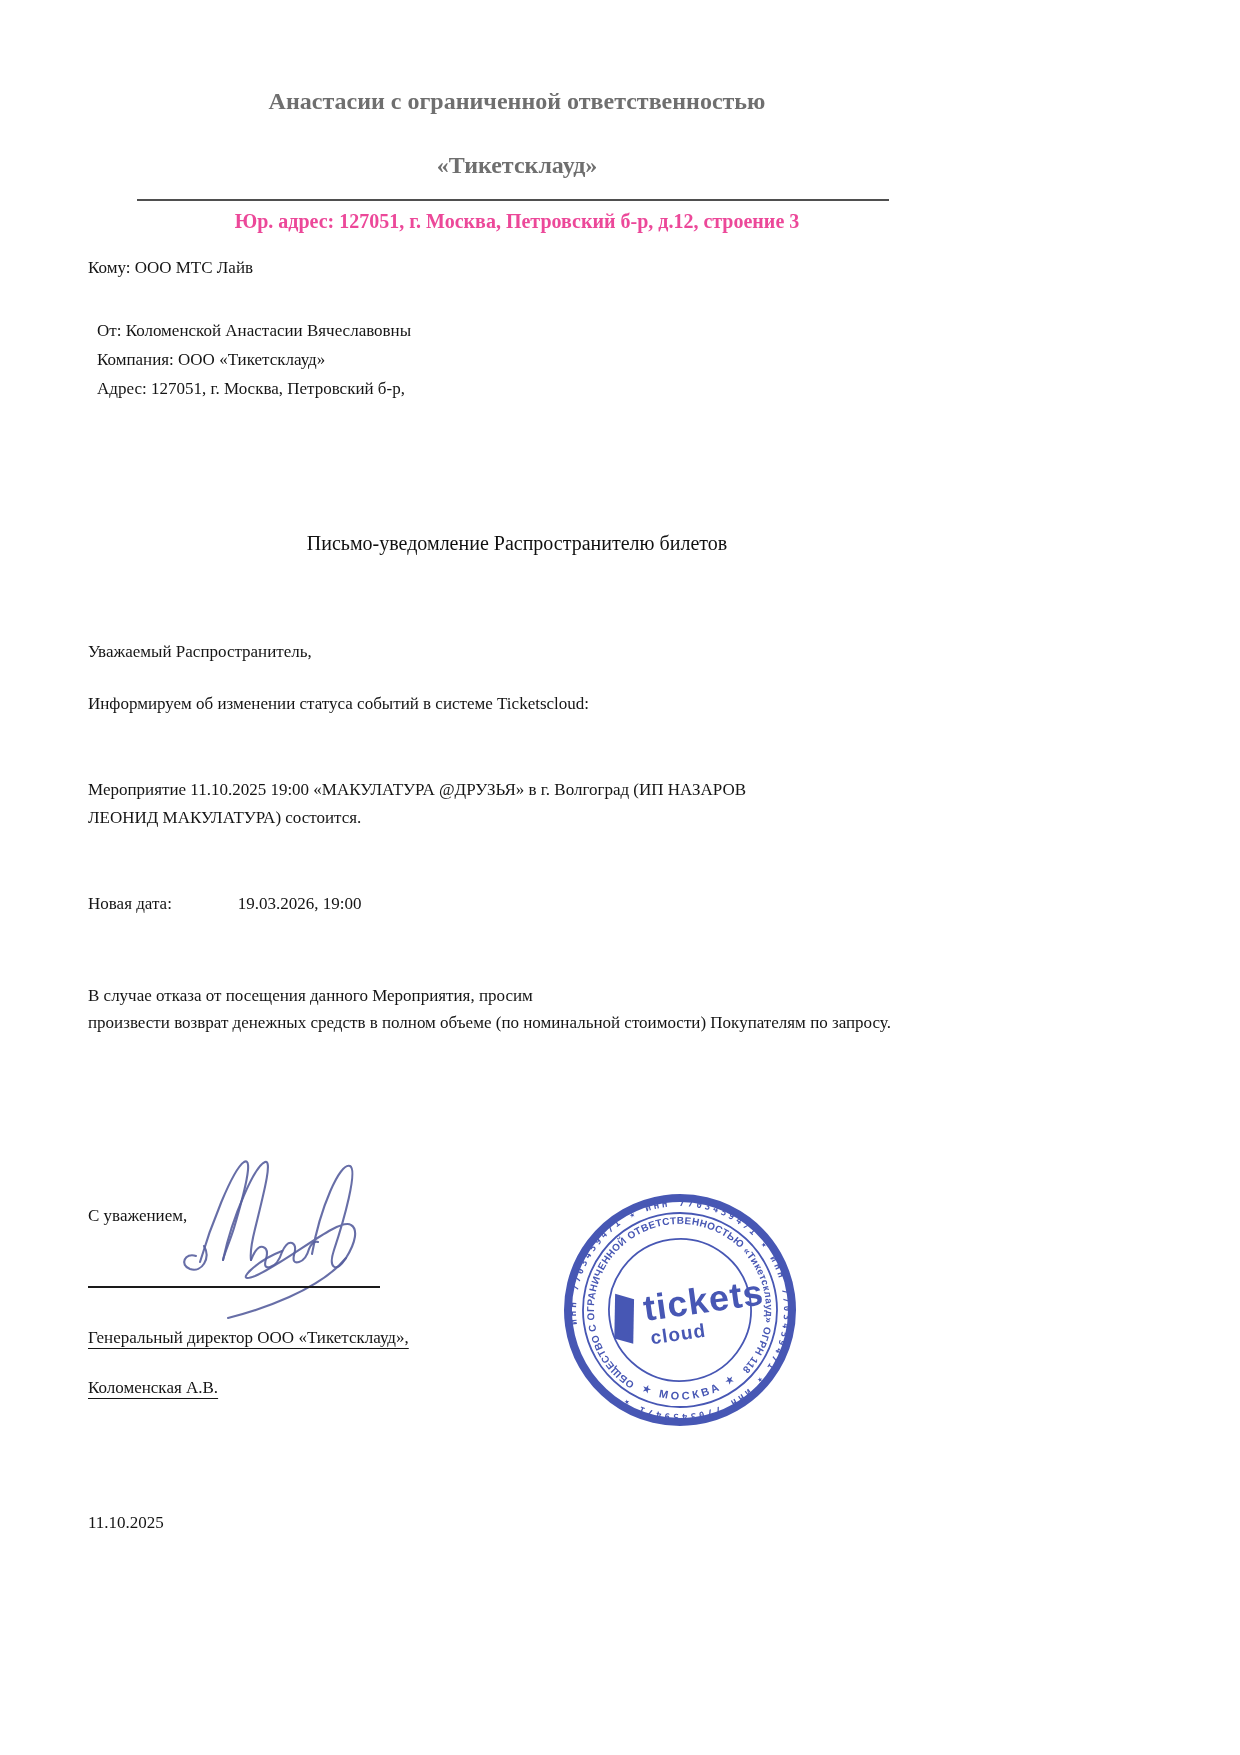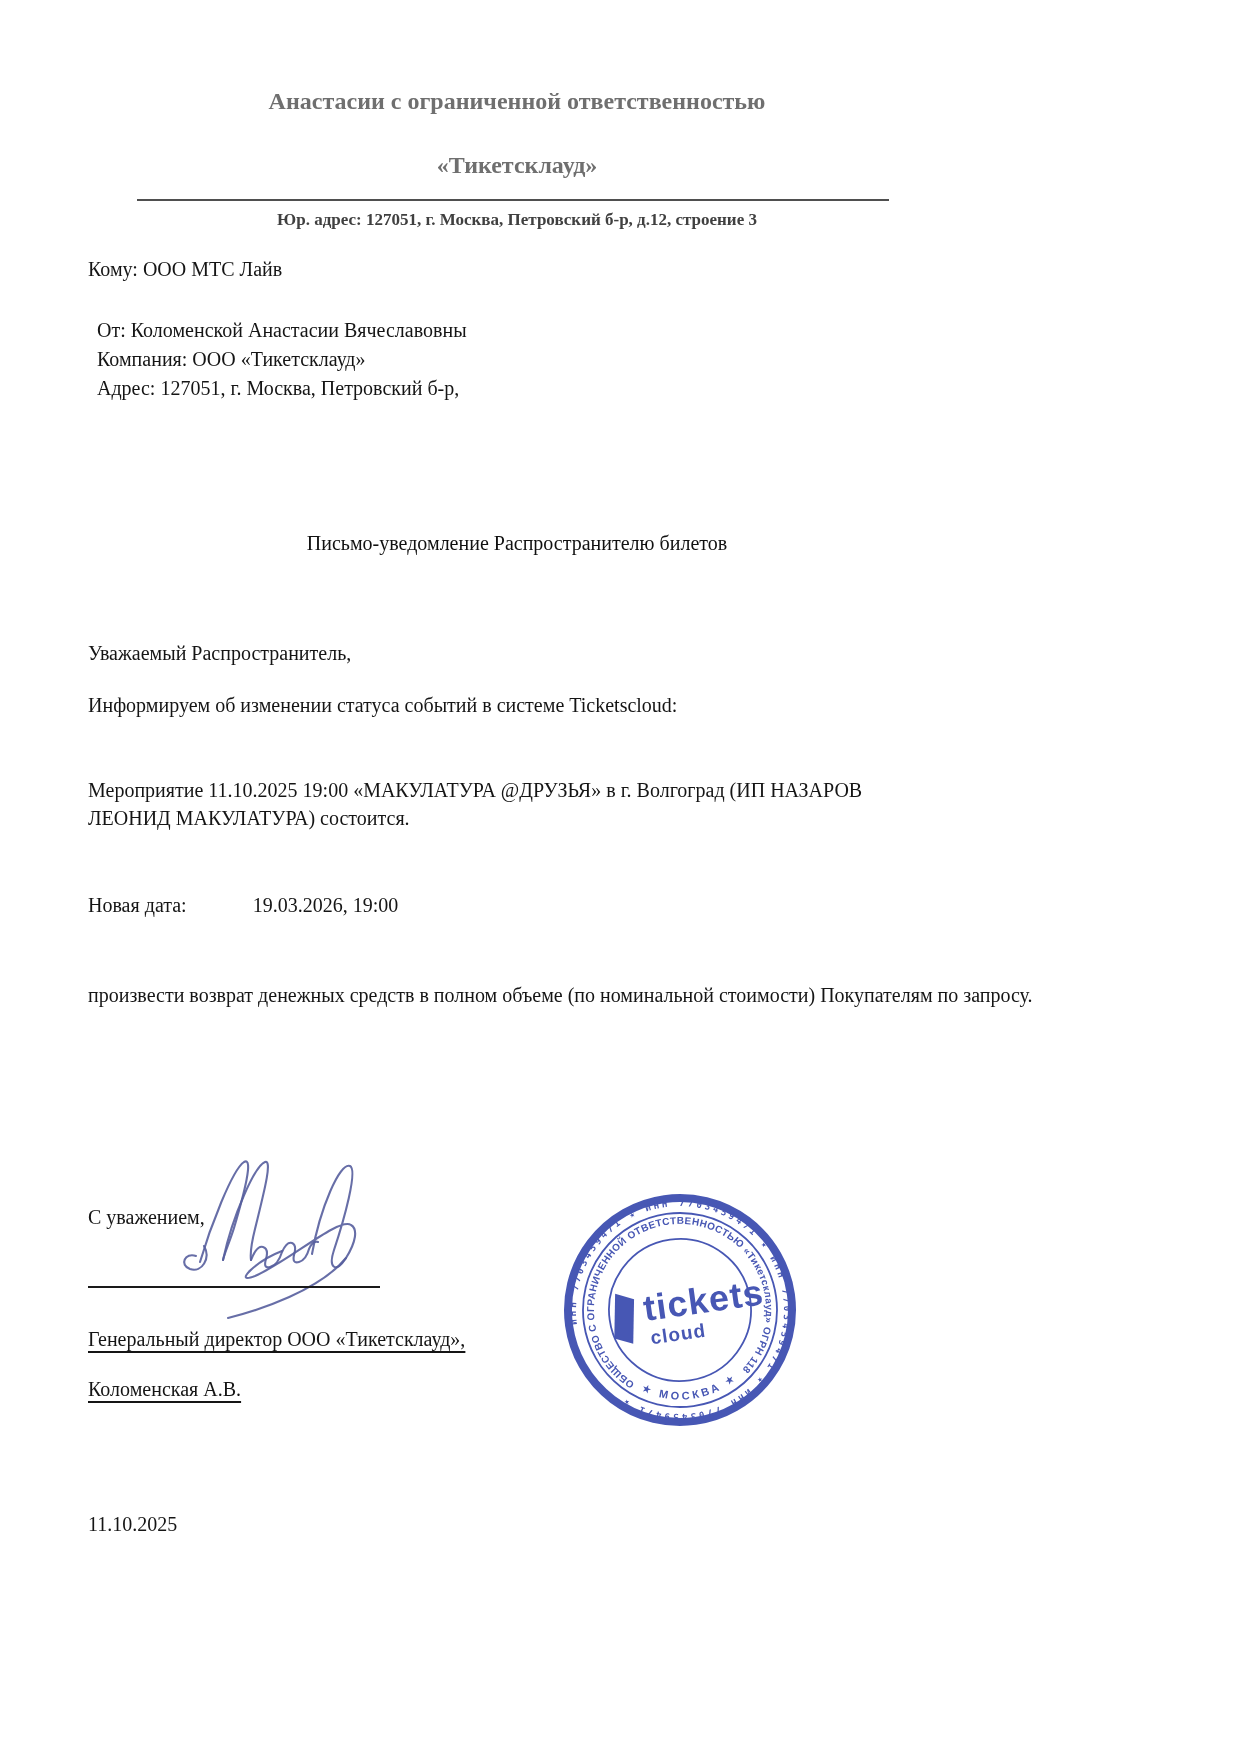--- a/index.html
+++ b/index.html
@@ -10,23 +10,23 @@
     font-family:"Liberation Serif","DejaVu Serif",serif;
     color:#151515;
     overflow:hidden;
   }
   .abs{position:absolute;}
   
   .org-line{left:137px;width:760px;text-align:center;font-weight:bold;font-size:24px;color:#6f6f6f;}
   .org1{top:88px;}
   .org2{top:152px;}
   .head-rule{top:199px;left:137px;width:752px;border-top:2px solid #4f4f4f;height:0;}
-  .legal{top:210px;left:137px;width:760px;text-align:center;font-weight:bold;font-size:17px;color:#404040;}
+  .legal{top:210px;left:137px;width:760px;text-align:center;font-weight:bold;font-size:20px;color:#ec4899;}
   
-  .body-text{font-size:20px;color:#151515;}
+  .body-text{font-size:17px;color:#151515;}
   .to-line{top:258px;left:88px;}
   .from-block{top:316px;left:97px;line-height:29px;}
   .letter-title{top:532px;left:137px;width:760px;text-align:center;font-weight:normal;font-size:20px;color:#111;}
   .greeting{top:642px;left:88px;}
   .intro{top:694px;left:88px;}
   .event-block{top:776px;left:88px;line-height:28px;}
   .newdate{top:894px;left:88px;}
   .newdate-value{display:inline-block;margin-left:66px;}
   .refund-block{top:982px;left:88px;line-height:27px;width:1060px;}
   .closing{top:1206px;left:88px;}
@@ -70,20 +70,21 @@
   <div class="abs body-text event-block">
     <div>Мероприятие 11.10.2025 19:00 «МАКУЛАТУРА @ДРУЗЬЯ» в г. Волгоград (ИП НАЗАРОВ</div>
     <div>ЛЕОНИД МАКУЛАТУРА) состоится.</div>
   </div>
 
   <div class="abs body-text newdate">
     <span>Новая дата:</span><span class="newdate-value">19.03.2026, 19:00</span>
   </div>
 
   <div class="abs body-text refund-block">
+    <div>В случае отказа от посещения данного Мероприятия, просим</div>
     <div>произвести возврат денежных средств в полном объеме (по номинальной стоимости) Покупателям по запросу.</div>
   </div>
 
   <div class="abs body-text closing">С уважением,</div>
 
   <svg class="abs signature-svg" viewBox="0 0 250 196" aria-hidden="true">
     <path d="M 38,124 c -11,-4 -17,9 -6,13 c 12,4 21,-11 14,-23"></path>
     <path d="M 42,130 C 52,96 74,38 86,30 C 96,24 86,62 76,96 C 72,109 67,120 65,128"></path>
     <path d="M 65,128 C 75,82 97,34 107,30 C 115,27 105,64 97,97 C 94,109 92,121 93,128"></path>
     <path d="M 93,128 q 6,-15 12,-13 q 6,2 3,12 q -3,10 4,8 q 8,-2 12,-15 q 5,-11 10,-9 q 5,2 2,12 q -2,9 5,7 q 7,-2 10,-13 q 4,-9 9,-7"></path>

